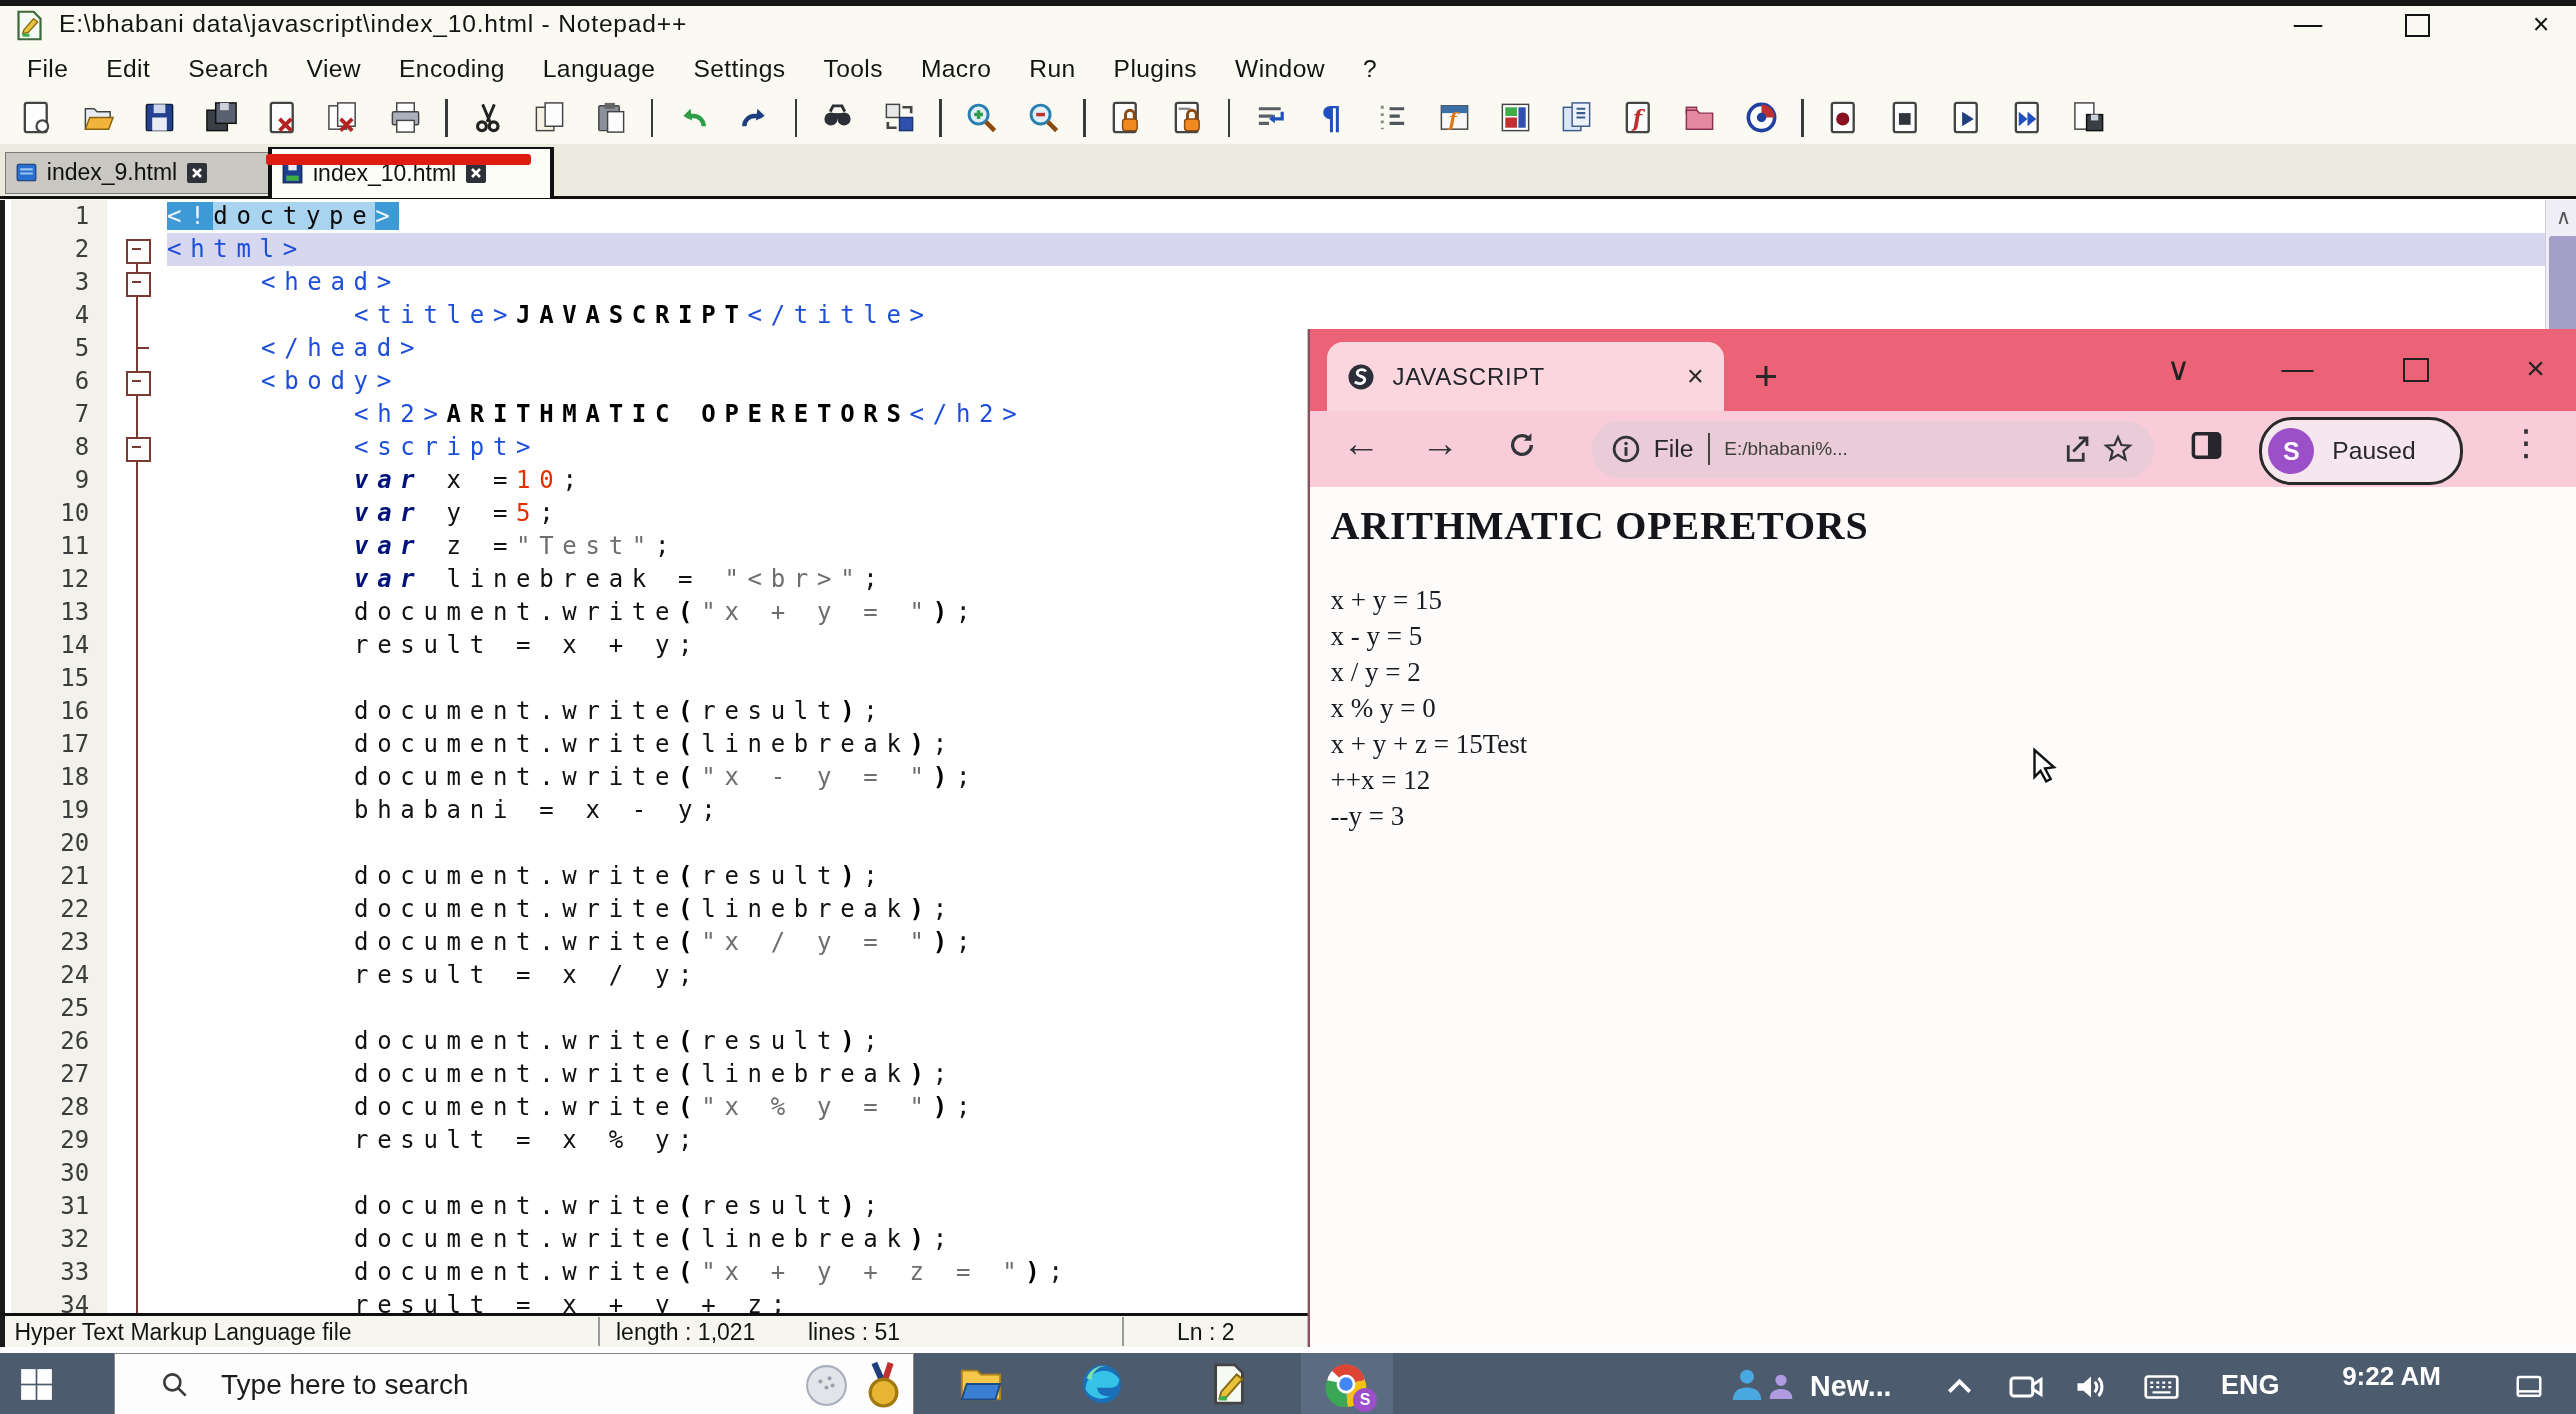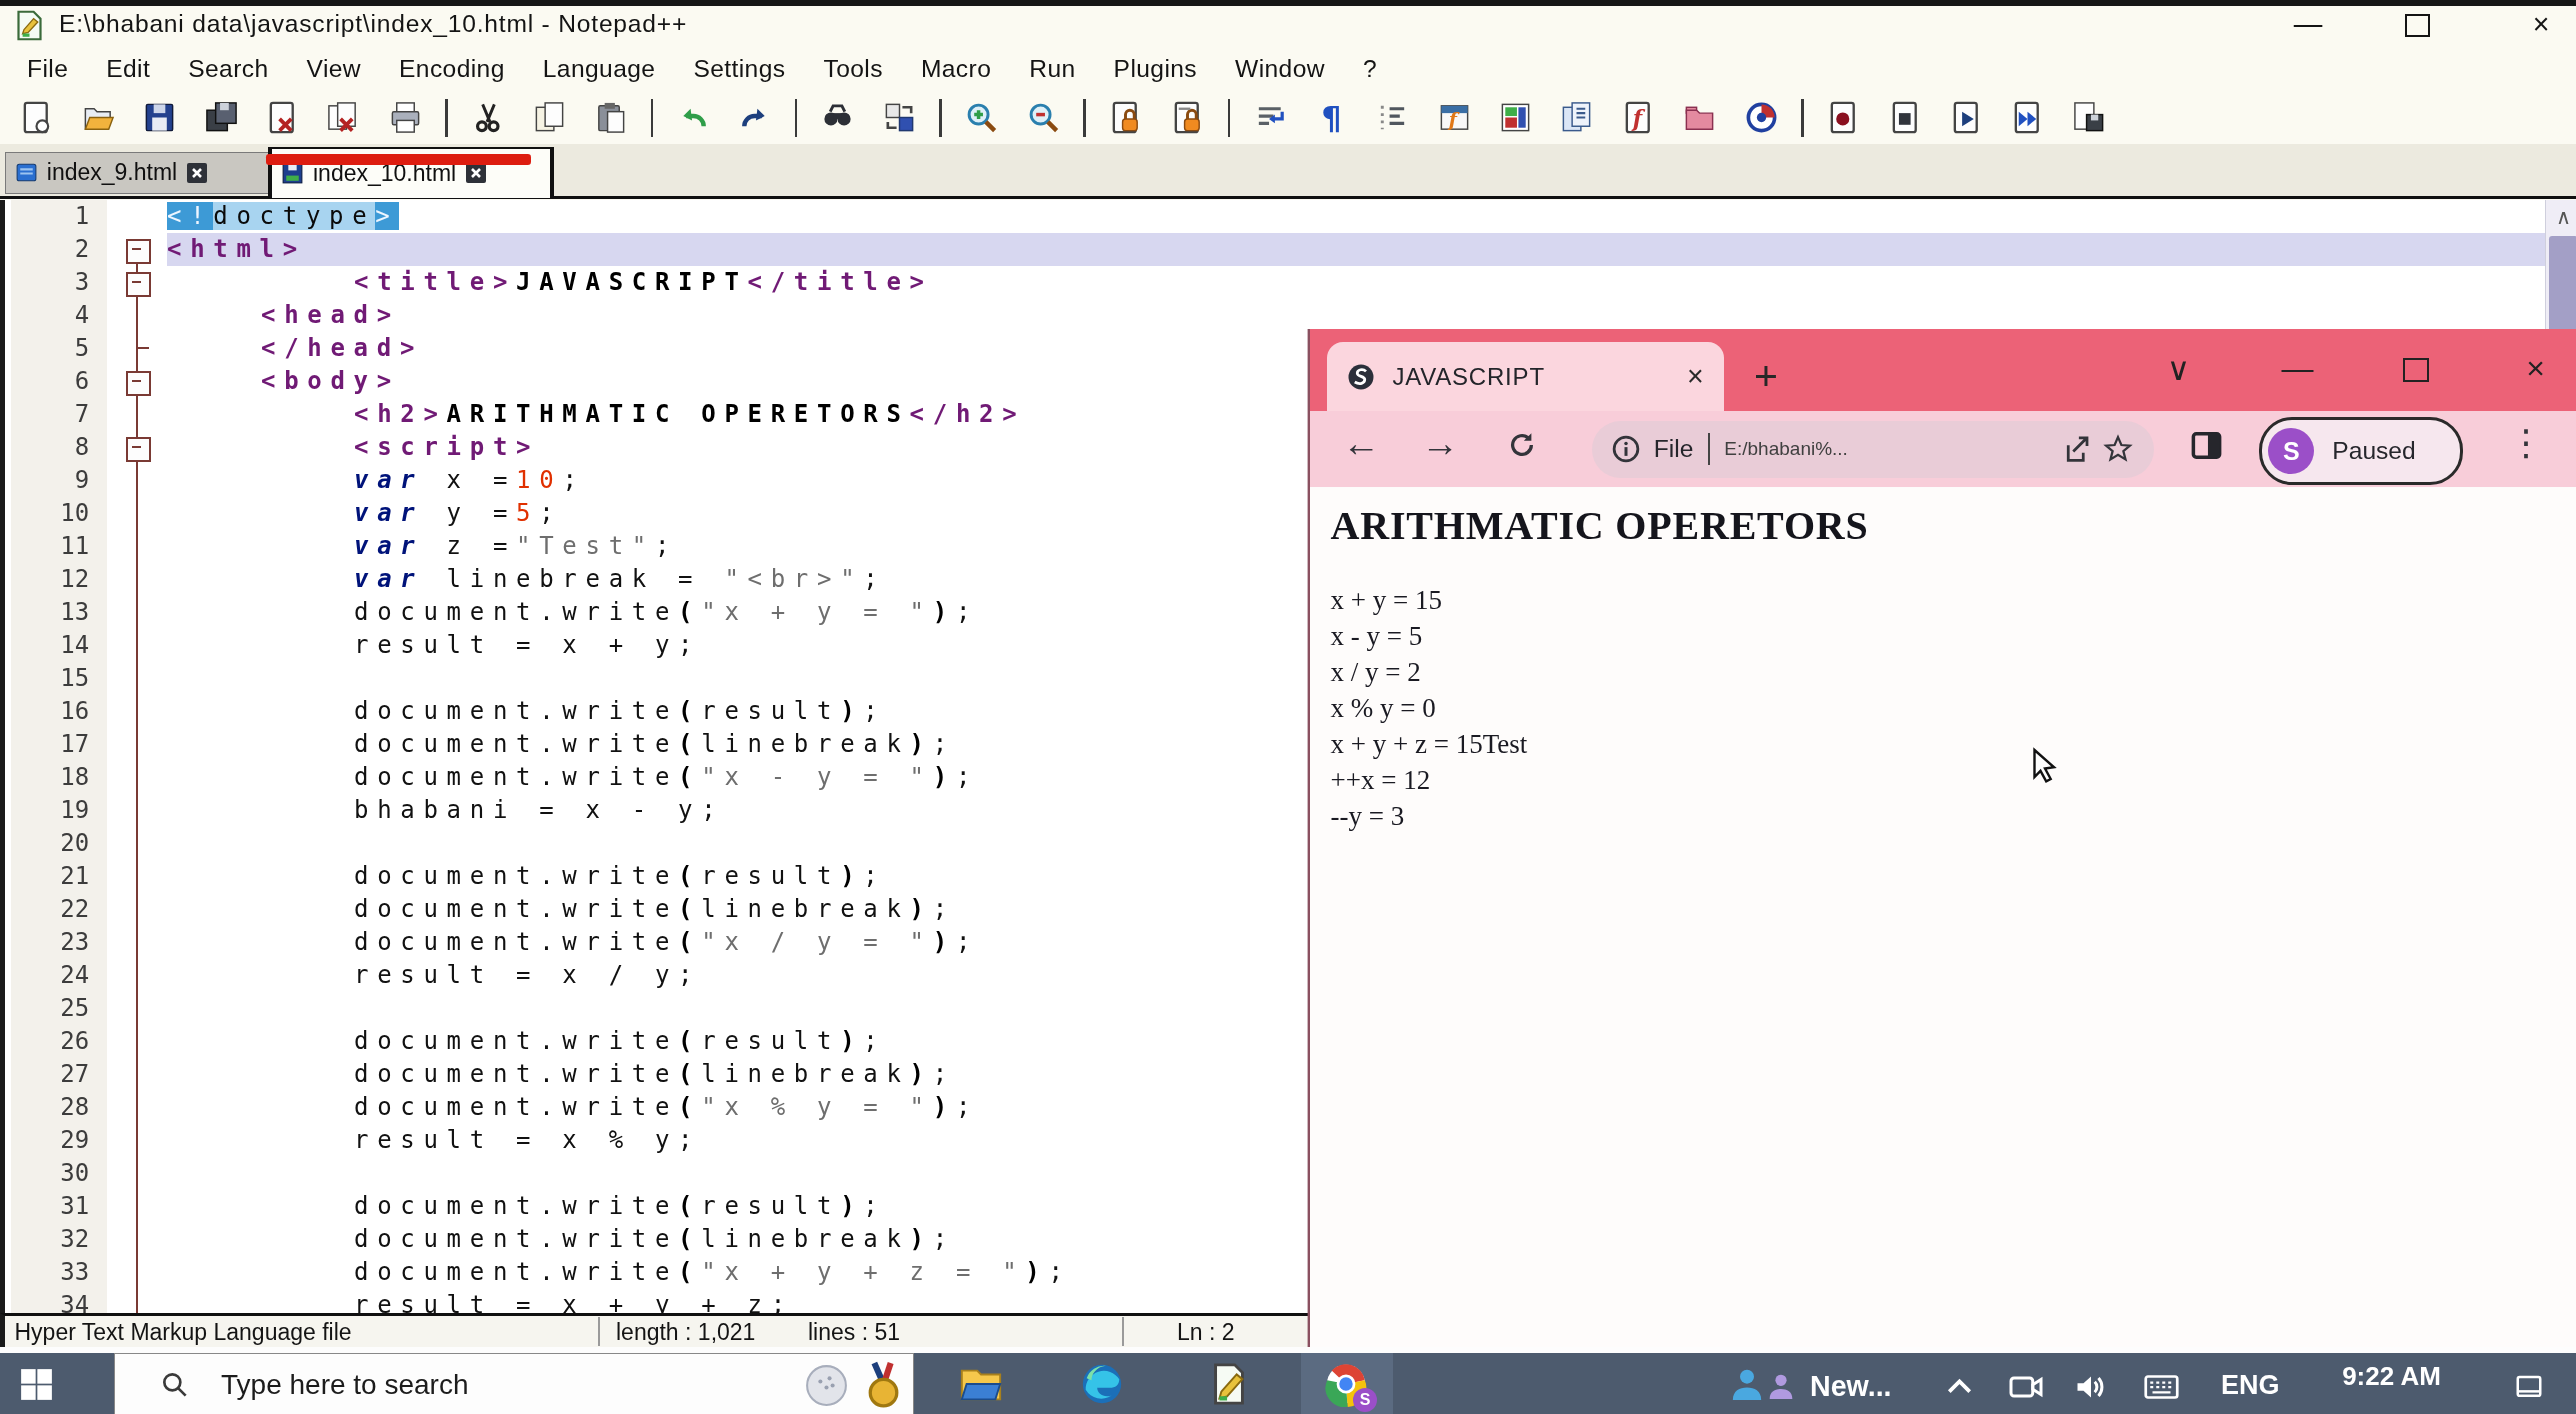--- a/index.html
+++ b/index.html
@@ -39,21 +39,21 @@
   #foldcol{left:102px;top:0;width:60px;height:1114px;background:#ffffff;}
   .fold-row{height:33px;position:relative;}
   .fold-row.fl::before{content:"";position:absolute;left:28.6px;top:0;width:2.4px;height:100%;background:#7a3a34;}
   .fold-row.fl-start::before{top:16px;height:calc(100% - 16px);}
   .fold-box{position:absolute;left:19px;top:6.3px;width:21.4px;height:21.4px;background:#fdfdfd;border:2.4px solid #7a3a34;z-index:2;}
   .fold-box::after{content:"";position:absolute;left:4px;top:7.1px;width:8.7px;height:2.4px;background:#7a3a34;}
   .fold-tick{position:absolute;left:29px;top:15px;width:12.7px;height:2.4px;background:#7a3a34;}
   #code-rows{left:162px;top:0;right:35px;height:1114px;}
   .code-row{height:33px;line-height:33px;font-family:"DejaVu Sans Mono",monospace;font-size:24px;letter-spacing:8.7px;white-space:pre;color:#111;}
   .code-row.cur{background:#d7d7f0;}
-  .seg-t{color:#701a75;font-weight:bold;}
+  .seg-t{color:#1d4ed8;}
   .seg-k{color:#00137a;font-weight:bold;font-style:italic;}
   .seg-n{color:#e03000;}
   .seg-s{color:#6e6e6e;}
   .seg-p{color:#111111;}
   .seg-b{color:#000;font-weight:bold;}
   .seg-selA{background:#3d9ad6;color:#eef6ff;}
   .seg-selB{background:#a8d4f0;color:#0a0a0a;}
   #scrollbar{right:0;top:0;width:35px;height:1114px;background:#efedf6;border-left:1.6px solid #cfcfdd;}
   #scroll-up{width:35px;height:33px;text-align:center;line-height:33px;font-size:20.6px;color:#555;}
   #scroll-thumb{position:absolute;left:3.2px;top:36px;width:28.6px;height:746px;background:#a39fc6;border-radius:3.2px;}
@@ -497,22 +497,22 @@
         <div class="fold-row fl"></div>
         <div class="fold-row fl"></div>
         <div class="fold-row fl"></div>
         <div class="fold-row fl"></div>
         <div class="fold-row fl"></div>
         <div class="fold-row fl"></div>
       </div>
     <div class="abs" id="code-rows">
         <div class="code-row" style="padding-left: 0px;"><span class="seg-selA">&lt;!</span><span class="seg-selB">doctype</span><span class="seg-selA">&gt;</span></div>
         <div class="code-row cur" style="padding-left: 0px;"><span class="seg-t">&lt;html&gt;</span></div>
+        <div class="code-row" style="padding-left: 94px;"><span class="seg-t">&lt;head&gt;</span></div>
         <div class="code-row" style="padding-left: 187px;"><span class="seg-t">&lt;title&gt;</span><span class="seg-b">JAVASCRIPT</span><span class="seg-t">&lt;/title&gt;</span></div>
-        <div class="code-row" style="padding-left: 94px;"><span class="seg-t">&lt;head&gt;</span></div>
         <div class="code-row" style="padding-left: 94px;"><span class="seg-t">&lt;/head&gt;</span></div>
         <div class="code-row" style="padding-left: 94px;"><span class="seg-t">&lt;body&gt;</span></div>
         <div class="code-row" style="padding-left: 187px;"><span class="seg-t">&lt;h2&gt;</span><span class="seg-b">ARITHMATIC OPERETORS</span><span class="seg-t">&lt;/h2&gt;</span></div>
         <div class="code-row" style="padding-left: 187px;"><span class="seg-t">&lt;script&gt;</span></div>
         <div class="code-row" style="padding-left: 187px;"><span class="seg-k">var</span><span class="seg-p"> x =</span><span class="seg-n">10</span><span class="seg-p">;</span></div>
         <div class="code-row" style="padding-left: 187px;"><span class="seg-k">var</span><span class="seg-p"> y =</span><span class="seg-n">5</span><span class="seg-p">;</span></div>
         <div class="code-row" style="padding-left: 187px;"><span class="seg-k">var</span><span class="seg-p"> z =</span><span class="seg-s">"Test"</span><span class="seg-p">;</span></div>
         <div class="code-row" style="padding-left: 187px;"><span class="seg-k">var</span><span class="seg-p"> linebreak = </span><span class="seg-s">"&lt;br&gt;"</span><span class="seg-p">;</span></div>
         <div class="code-row" style="padding-left: 187px;"><span class="seg-p">document.write</span><span class="seg-b">(</span><span class="seg-s">"x + y = "</span><span class="seg-b">)</span><span class="seg-p">;</span></div>
         <div class="code-row" style="padding-left: 187px;"><span class="seg-p">result = x + y;</span></div>

